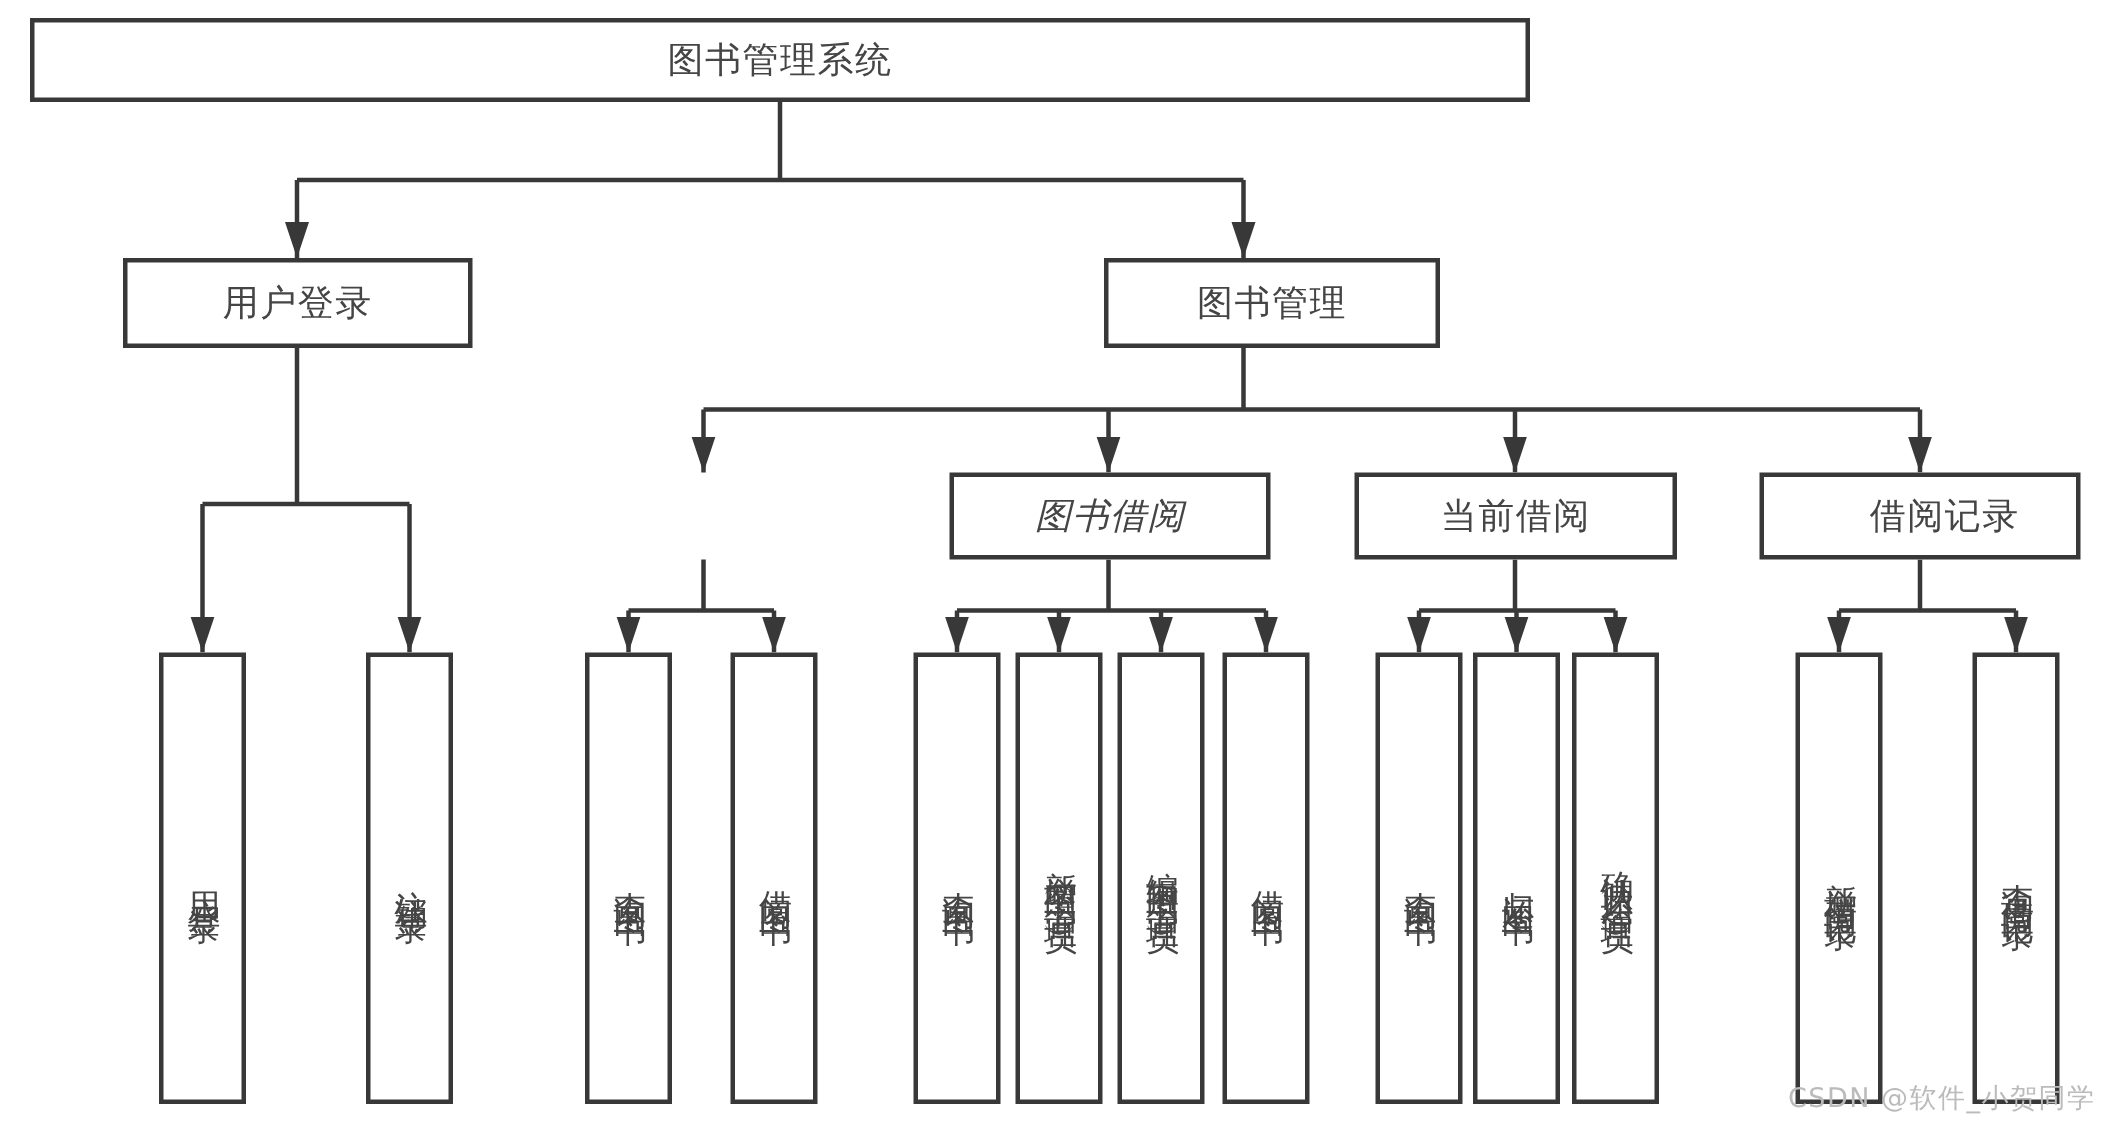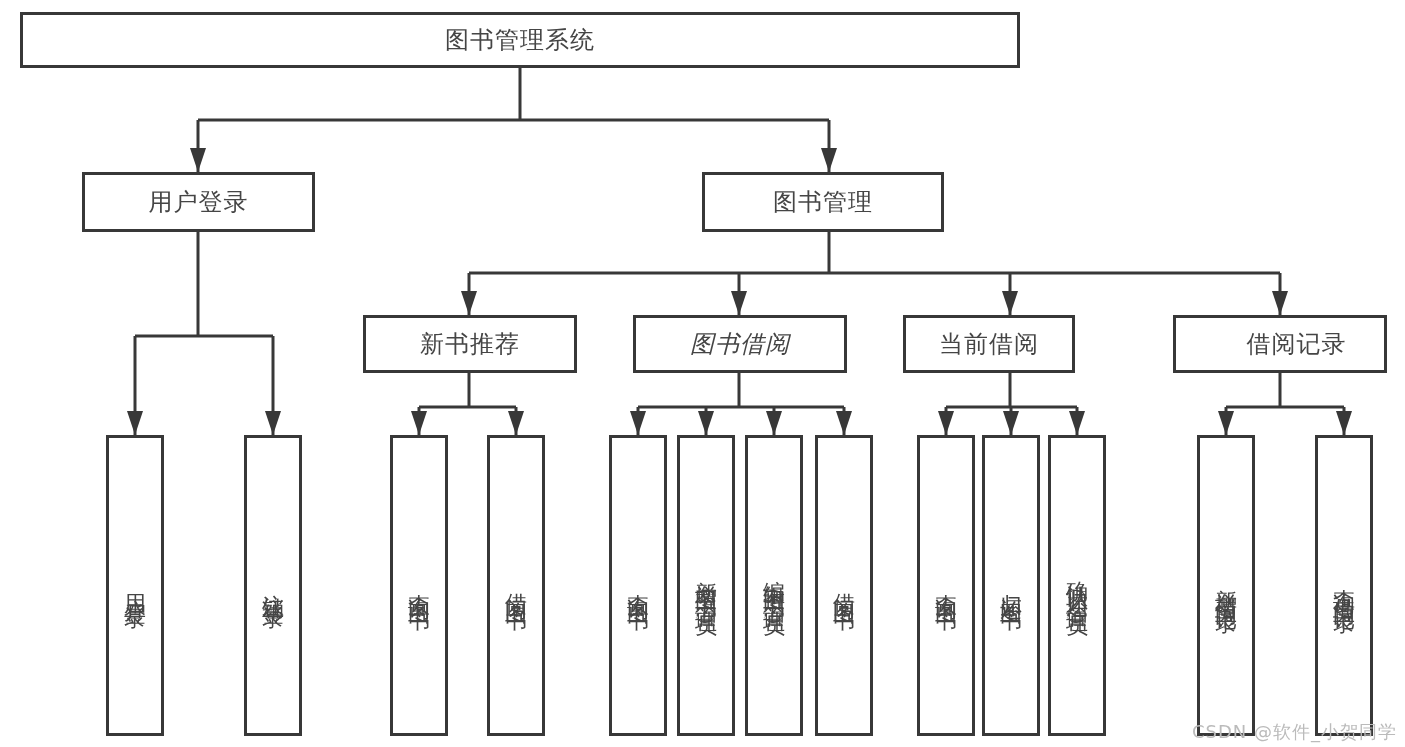--- a/index.html
+++ b/index.html
@@ -100,25 +100,24 @@
     <line class="wire" x1="946" y1="407" x2="946" y2="435" marker-end="url(#ah)"></line>
     <line class="wire" x1="1011" y1="407" x2="1011" y2="435" marker-end="url(#ah)"></line>
     <line class="wire" x1="1077" y1="407" x2="1077" y2="435" marker-end="url(#ah)"></line>
     <line class="wire" x1="1226" y1="407" x2="1226" y2="435" marker-end="url(#ah)"></line>
     <line class="wire" x1="1344" y1="407" x2="1344" y2="435" marker-end="url(#ah)"></line>
   </svg>
 
   <div class="node" style="left:20px; top:12px; width:1000px; height:56px;">图书管理系统</div>
 
   <div class="node" style="left:82px; top:172px; width:233px; height:60px;">用户登录</div>
-  <div class="node" style="left:702px; top:172px; width:242px; height:60px;">图书管理</div>
+  <div class="node" style="left:736px; top:172px; width:224px; height:60px;">图书管理</div>
 
-  <div class="node" style="left:363px; top:315px; width:214px; height:58px;">新书推荐</div>
   <div class="node" style="left:633px; top:315px; width:214px; height:58px;font-style:italic;">图书借阅</div>
-  <div class="node" style="left:903px; top:315px; width:172px; height:58px;">当前借阅</div>
+  <div class="node" style="left:903px; top:315px; width:215px; height:58px;">当前借阅</div>
   <div class="node" style="left:1173px; top:315px; width:214px; height:58px;padding-left:33px;">借阅记录</div>
 
   <div class="node leaf" style="left:106px; top:435px; width:58px; height:301px;">
     <span class="vtext">用户登录</span>
   </div>
   <div class="node leaf" style="left:244px; top:435px; width:58px; height:301px;">
     <span class="vtext">注销登录</span>
   </div>
 
   <div class="node leaf" style="left:390px; top:435px; width:58px; height:301px;">

